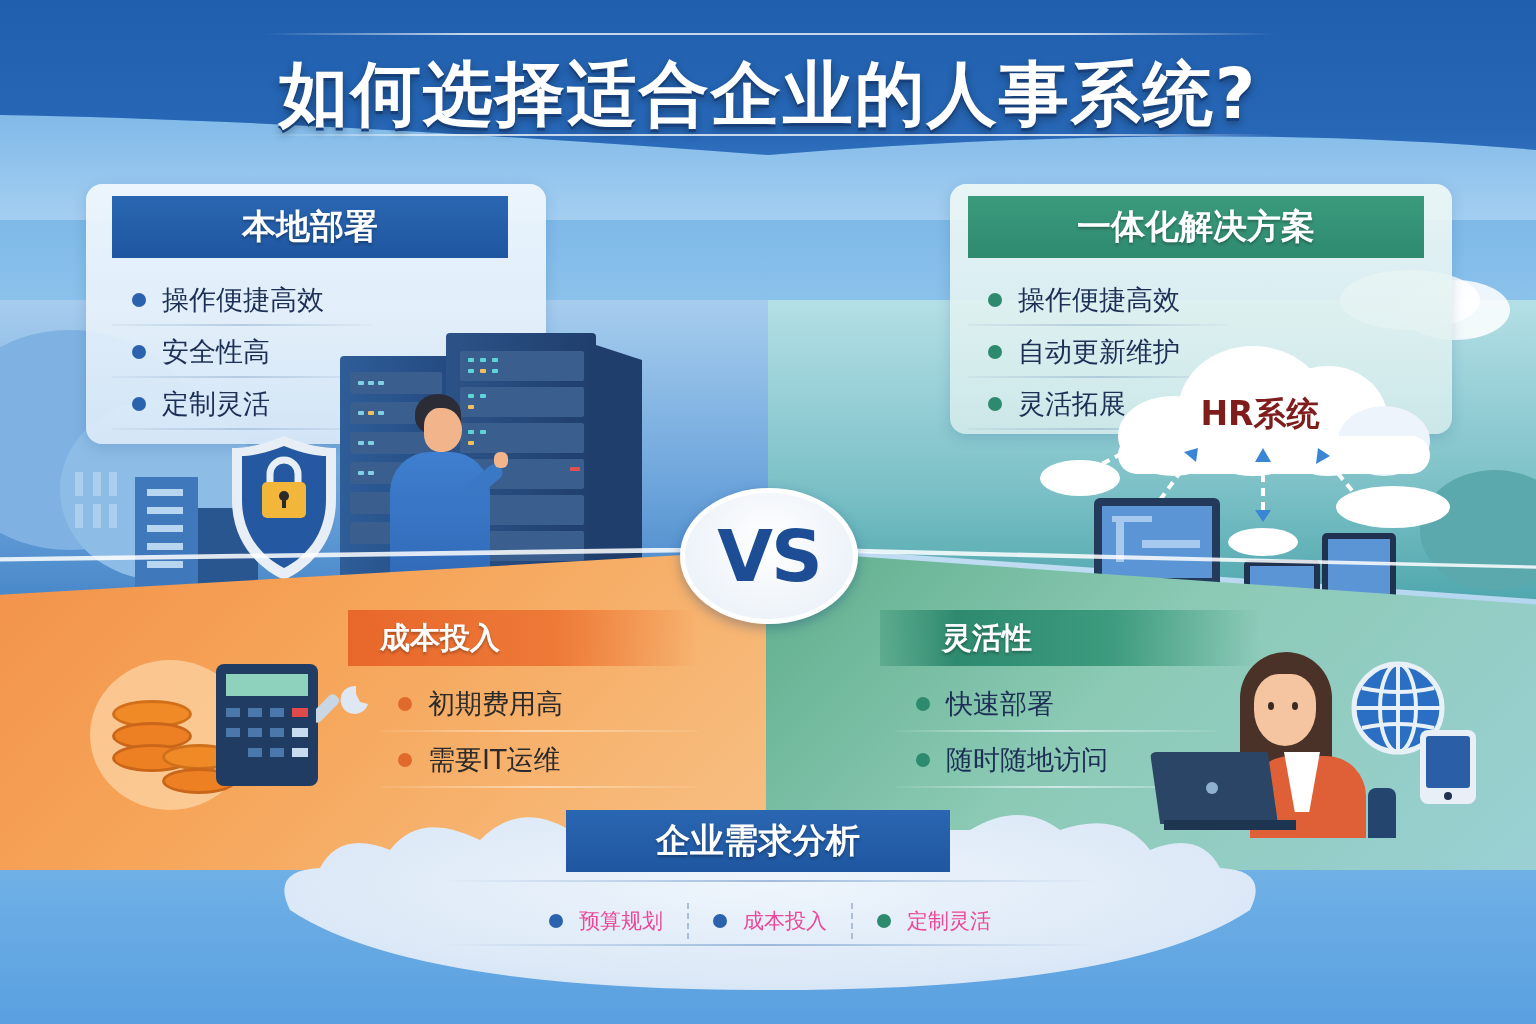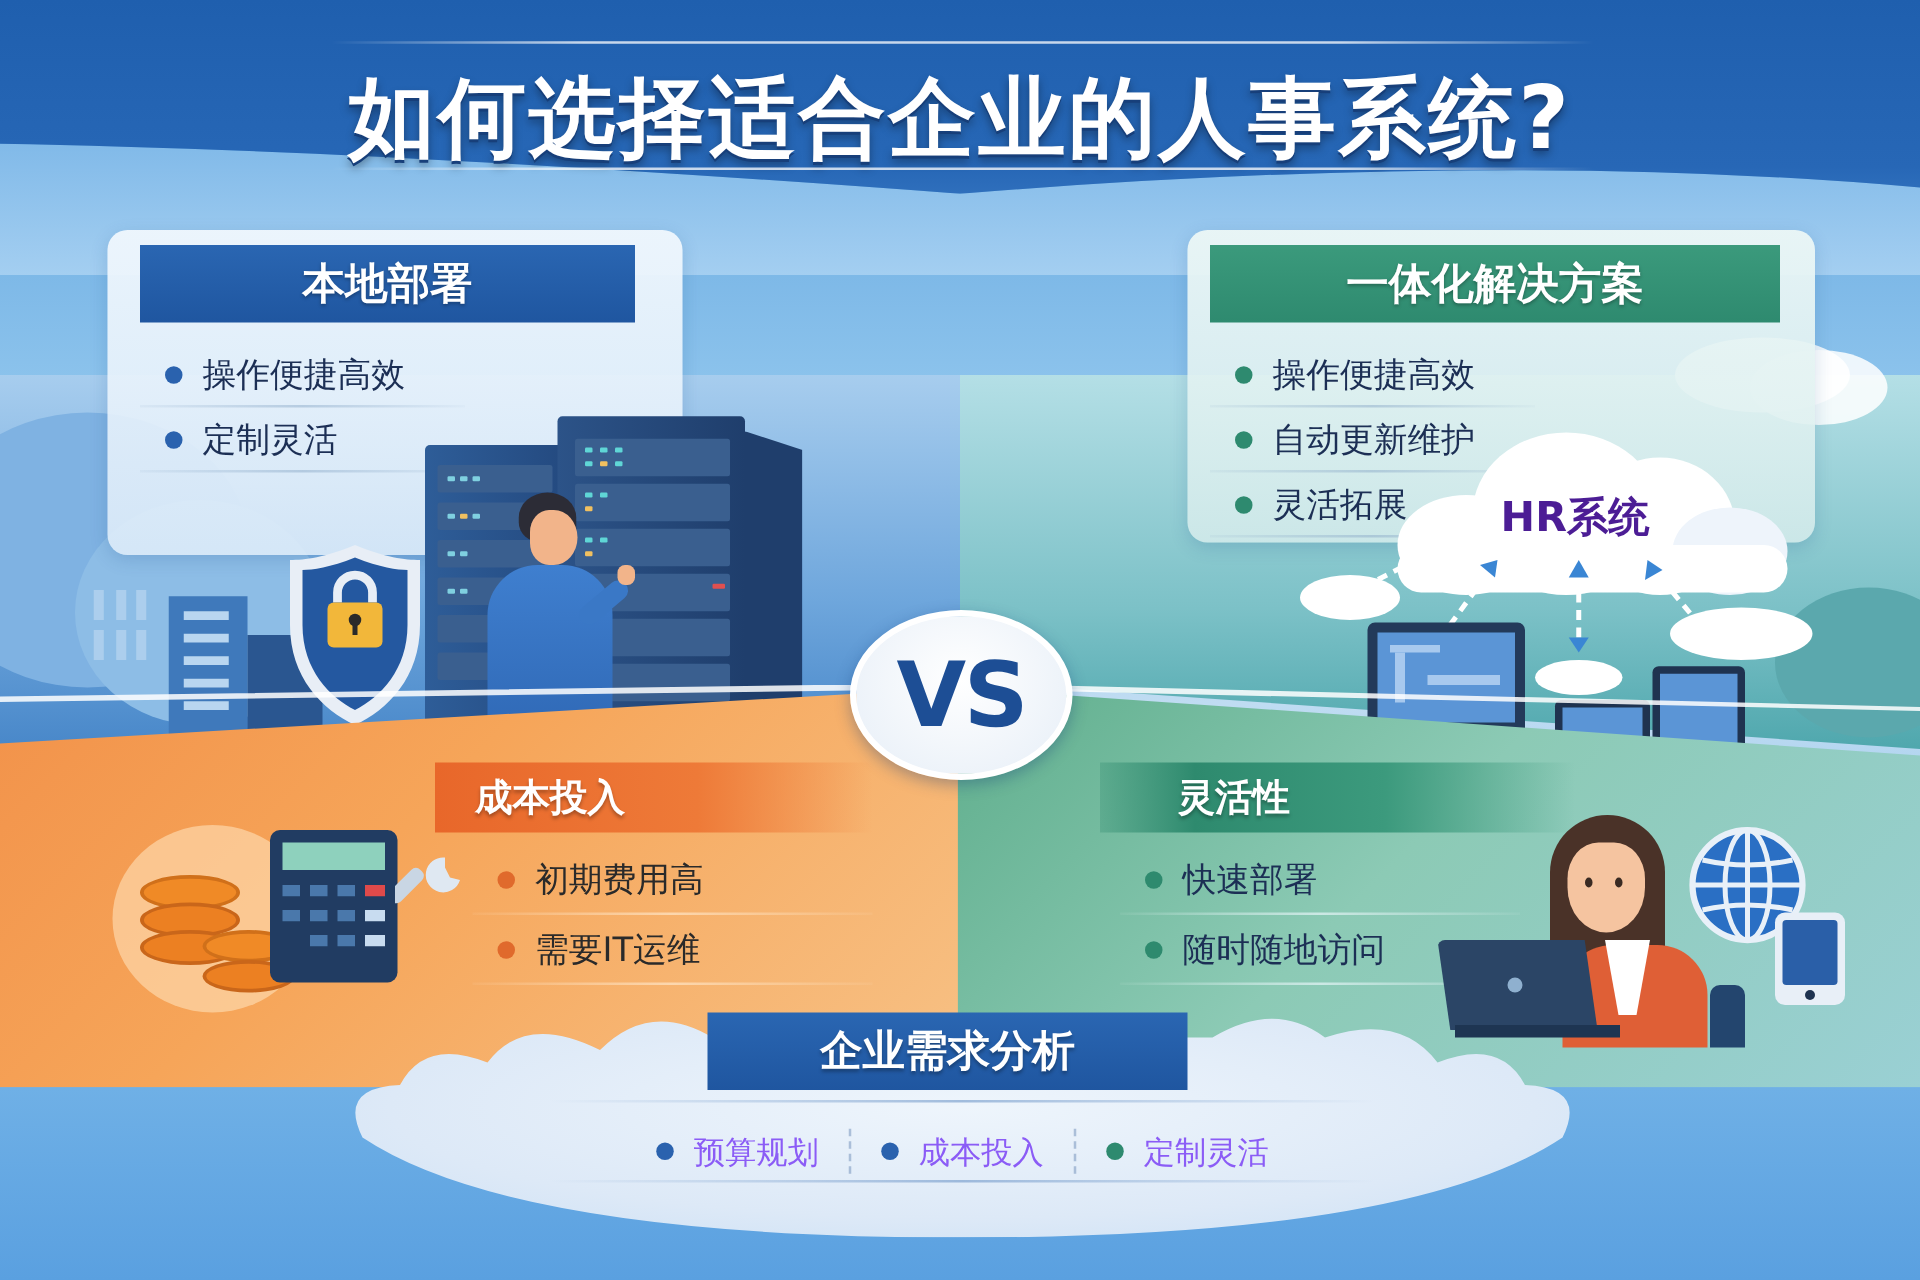--- a/index.html
+++ b/index.html
@@ -132,21 +132,21 @@
     color: #fff; font-weight: bold; font-size: 34px;
     display: flex; align-items: center; justify-content: center;
     text-shadow: 0 2px 3px rgba(0,0,0,.3);
   }
   .needs-line { left: 440px; width: 660px; height: 2px;
     background: linear-gradient(90deg, transparent, rgba(110,150,200,.6), transparent); }
   .needs-row {
     left: 440px; top: 895px; width: 660px; height: 52px;
     display: flex; align-items: center; justify-content: center;
   }
-  .need-item { display: flex; align-items: center; font-size: 25px; color: #8b5cf6; padding: 0 24px; }
+  .need-item { display: flex; align-items: center; font-size: 21px; color: #ec4899; padding: 0 24px; }
   .need-sep { width: 0; height: 36px; border-left: 2px dashed rgba(120,150,190,.55); }
 
   
   .rack { background: linear-gradient(90deg, #2e5d98, #244a80); border-radius: 4px; }
   .rack-side { background: #1f3e6c; }
   .unit { position: absolute; height: 30px; background: #3a5f8f; border-radius: 2px; }
   .led { position: absolute; width: 6px; height: 4px; border-radius: 1px; }
   .building { background: #4a86c6; }
   .win { position: absolute; background: #b9d6f0; }
   .cloud { background: #ffffff; border-radius: 50%; }
@@ -188,20 +188,24 @@
 
 <div class="abs panel panel-left"></div>
 <div class="abs panel-title pt-left">本地部署</div>
 <ul class="abs bullet-list list-left">
   <li class="bullet-item">
       <span class="dot" style="background:#2a62ae"></span>
       <span>操作便捷高效</span>
     </li>
   <li class="bullet-item">
       <span class="dot" style="background:#2a62ae"></span>
+      <span>安全性高</span>
+    </li>
+  <li class="bullet-item">
+      <span class="dot" style="background:#2a62ae"></span>
       <span>定制灵活</span>
     </li>
 </ul>
 
 <div class="abs rack" style="left:340px;top:356px;width:112px;height:240px;">
   <div class="unit" style="left:10px;top:16px;width:92px;height:22px;">
       <div class="led" style="left:8px;top:9px;background:#7fd0e0"></div>
       <div class="led" style="left:18px;top:9px;background:#7fd0e0"></div>
       <div class="led" style="left:28px;top:9px;background:#7fd0e0"></div>
     </div>
@@ -284,21 +288,21 @@
     </li>
 </ul>
 
 <div class="abs" style="left:1118px;top:336px;width:312px;height:140px;">
   <div class="abs cloud" style="left:0;top:60px;width:110px;height:80px;background:#fff;"></div>
   <div class="abs cloud" style="left:60px;top:10px;width:150px;height:130px;background:#fff;"></div>
   <div class="abs cloud" style="left:150px;top:30px;width:120px;height:110px;background:#fff;"></div>
   <div class="abs cloud" style="left:220px;top:70px;width:92px;height:70px;background:#eef4fb;"></div>
   <div class="abs" style="left:0;top:100px;width:312px;height:38px;background:#fff;border-radius:20px;"></div>
 </div>
-<div class="abs" style="left:1190px;top:392px;width:140px;font-size:33px;font-weight:bold;color:#4c1d95;text-align:center;">HR系统</div>
+<div class="abs" style="left:1190px;top:392px;width:140px;font-size:33px;font-weight:bold;color:#7f1d1d;text-align:center;">HR系统</div>
 
 <svg class="abs" style="left:1080px;top:440px;" width="300" height="150">
   <g stroke="#ffffff" stroke-width="4" stroke-dasharray="8 6" fill="none">
     <line x1="80" y1="60" x2="115" y2="12"></line>
     <line x1="183" y1="20" x2="183" y2="72"></line>
     <line x1="240" y1="12" x2="290" y2="72"></line>
     <line x1="10" y1="30" x2="45" y2="12"></line>
   </g>
   <polygon points="118,8 104,12 116,22" fill="#3a86d4"></polygon>
   <polygon points="183,8 175,22 191,22" fill="#3a86d4"></polygon>

